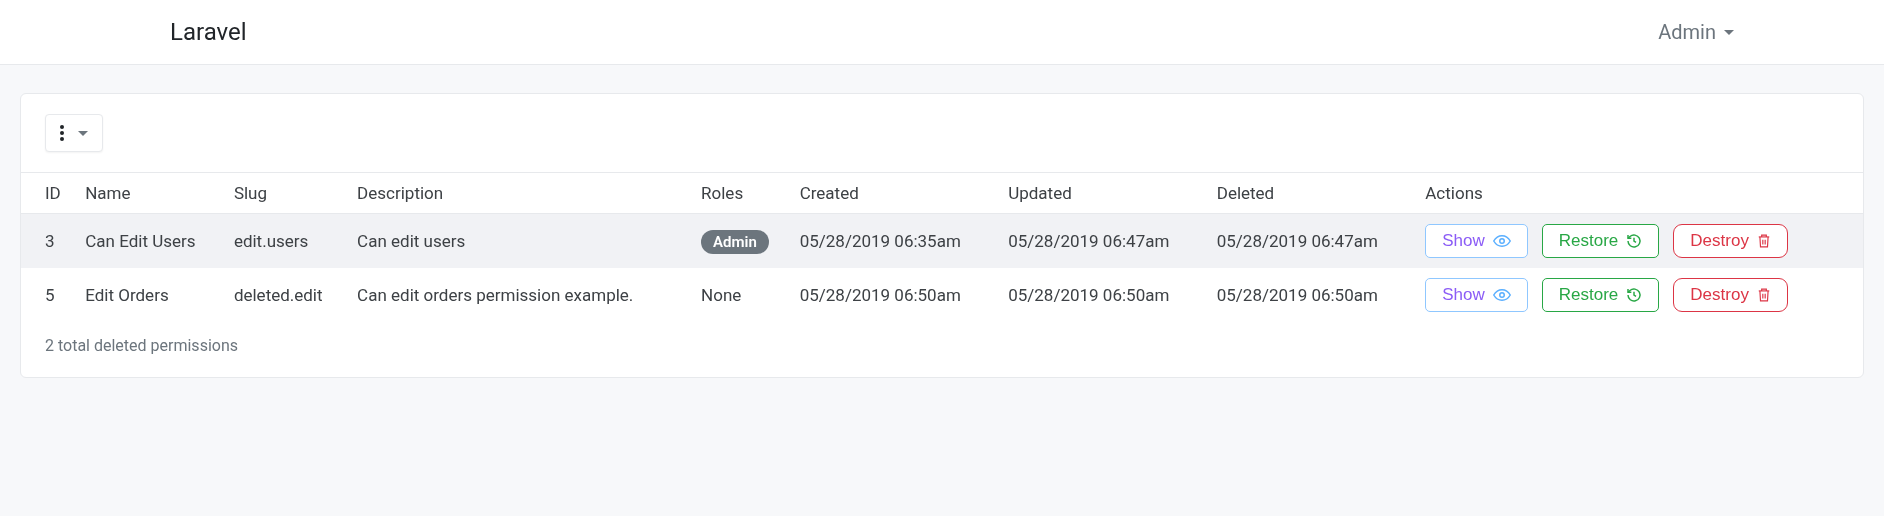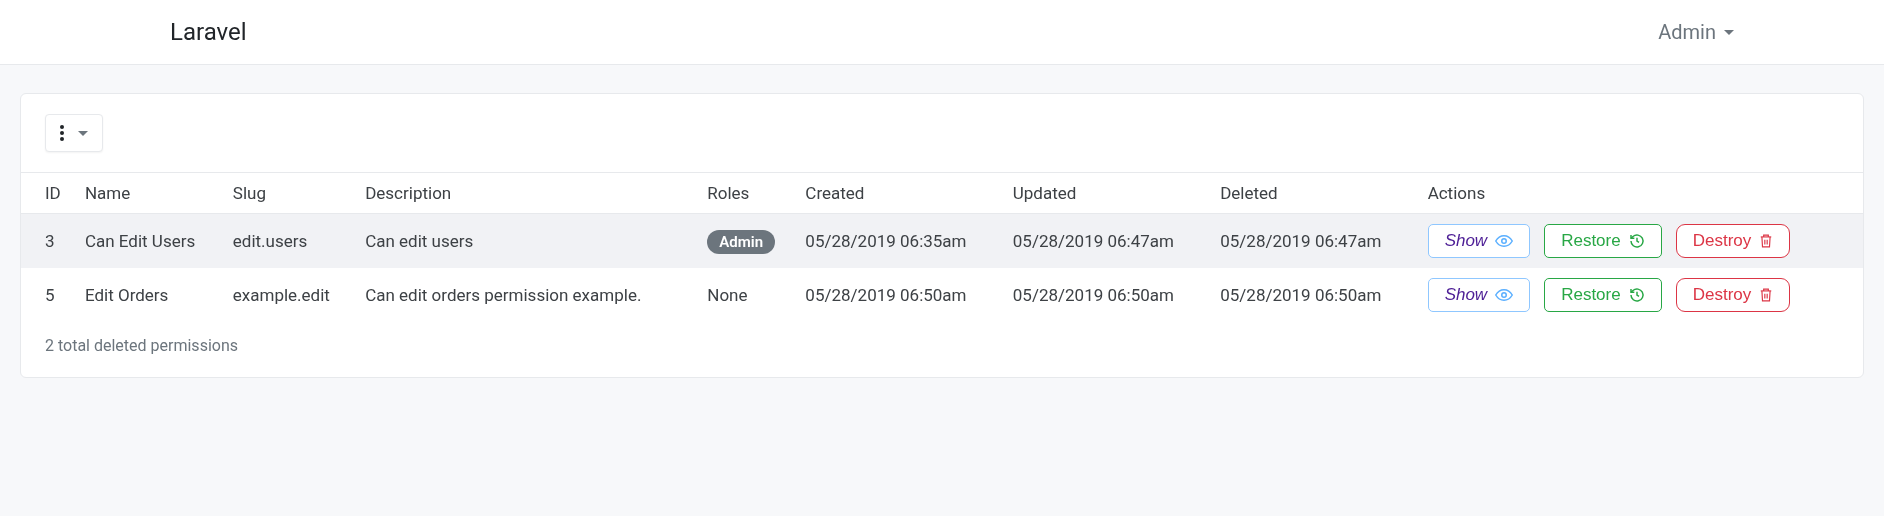--- a/index.html
+++ b/index.html
@@ -114,21 +114,21 @@
   display: inline-flex;
   align-items: center;
   gap: 8px;
   padding: 6px 16px;
   border-radius: 5px;
   font-size: 17px;
   background: #fff;
   cursor: pointer;
   border: 1px solid;
 }
-.btn-show    { color: #4c1d95; border-color: #8fc7ff; font-style: italic; }
+.btn-show    { color: #8b5cf6; border-color: #8fc7ff; }
 .btn-restore { color: #28a745; border-color: #28a745; }
 .btn-destroy { color: #dc3545; border-color: #dc3545; border-radius: 9px; }
 .card-footer {
   padding: 14px 24px 22px;
   color: #6c757d;
   font-size: 16px;
 }
 .icon { display: inline-flex; }
 svg { display: block; }
 </style>
@@ -215,21 +215,21 @@
                       <path d="M10 11v8M14 11v8"></path>
                     </svg>
           </span>
         </button>
       </div>
     </td>
           </tr>
           <tr>
     <td>5</td>
     <td>Edit Orders</td>
-    <td>example.edit</td>
+    <td>deleted.edit</td>
     <td>Can edit orders permission example.</td>
     <td><span class="role-none">None</span></td>
     <td>05/28/2019 06:50am</td>
     <td>05/28/2019 06:50am</td>
     <td>05/28/2019 06:50am</td>
     <td>
       <div class="actions">
         <button class="btn btn-show">
           <span>Show</span>
           <span class="icon">

